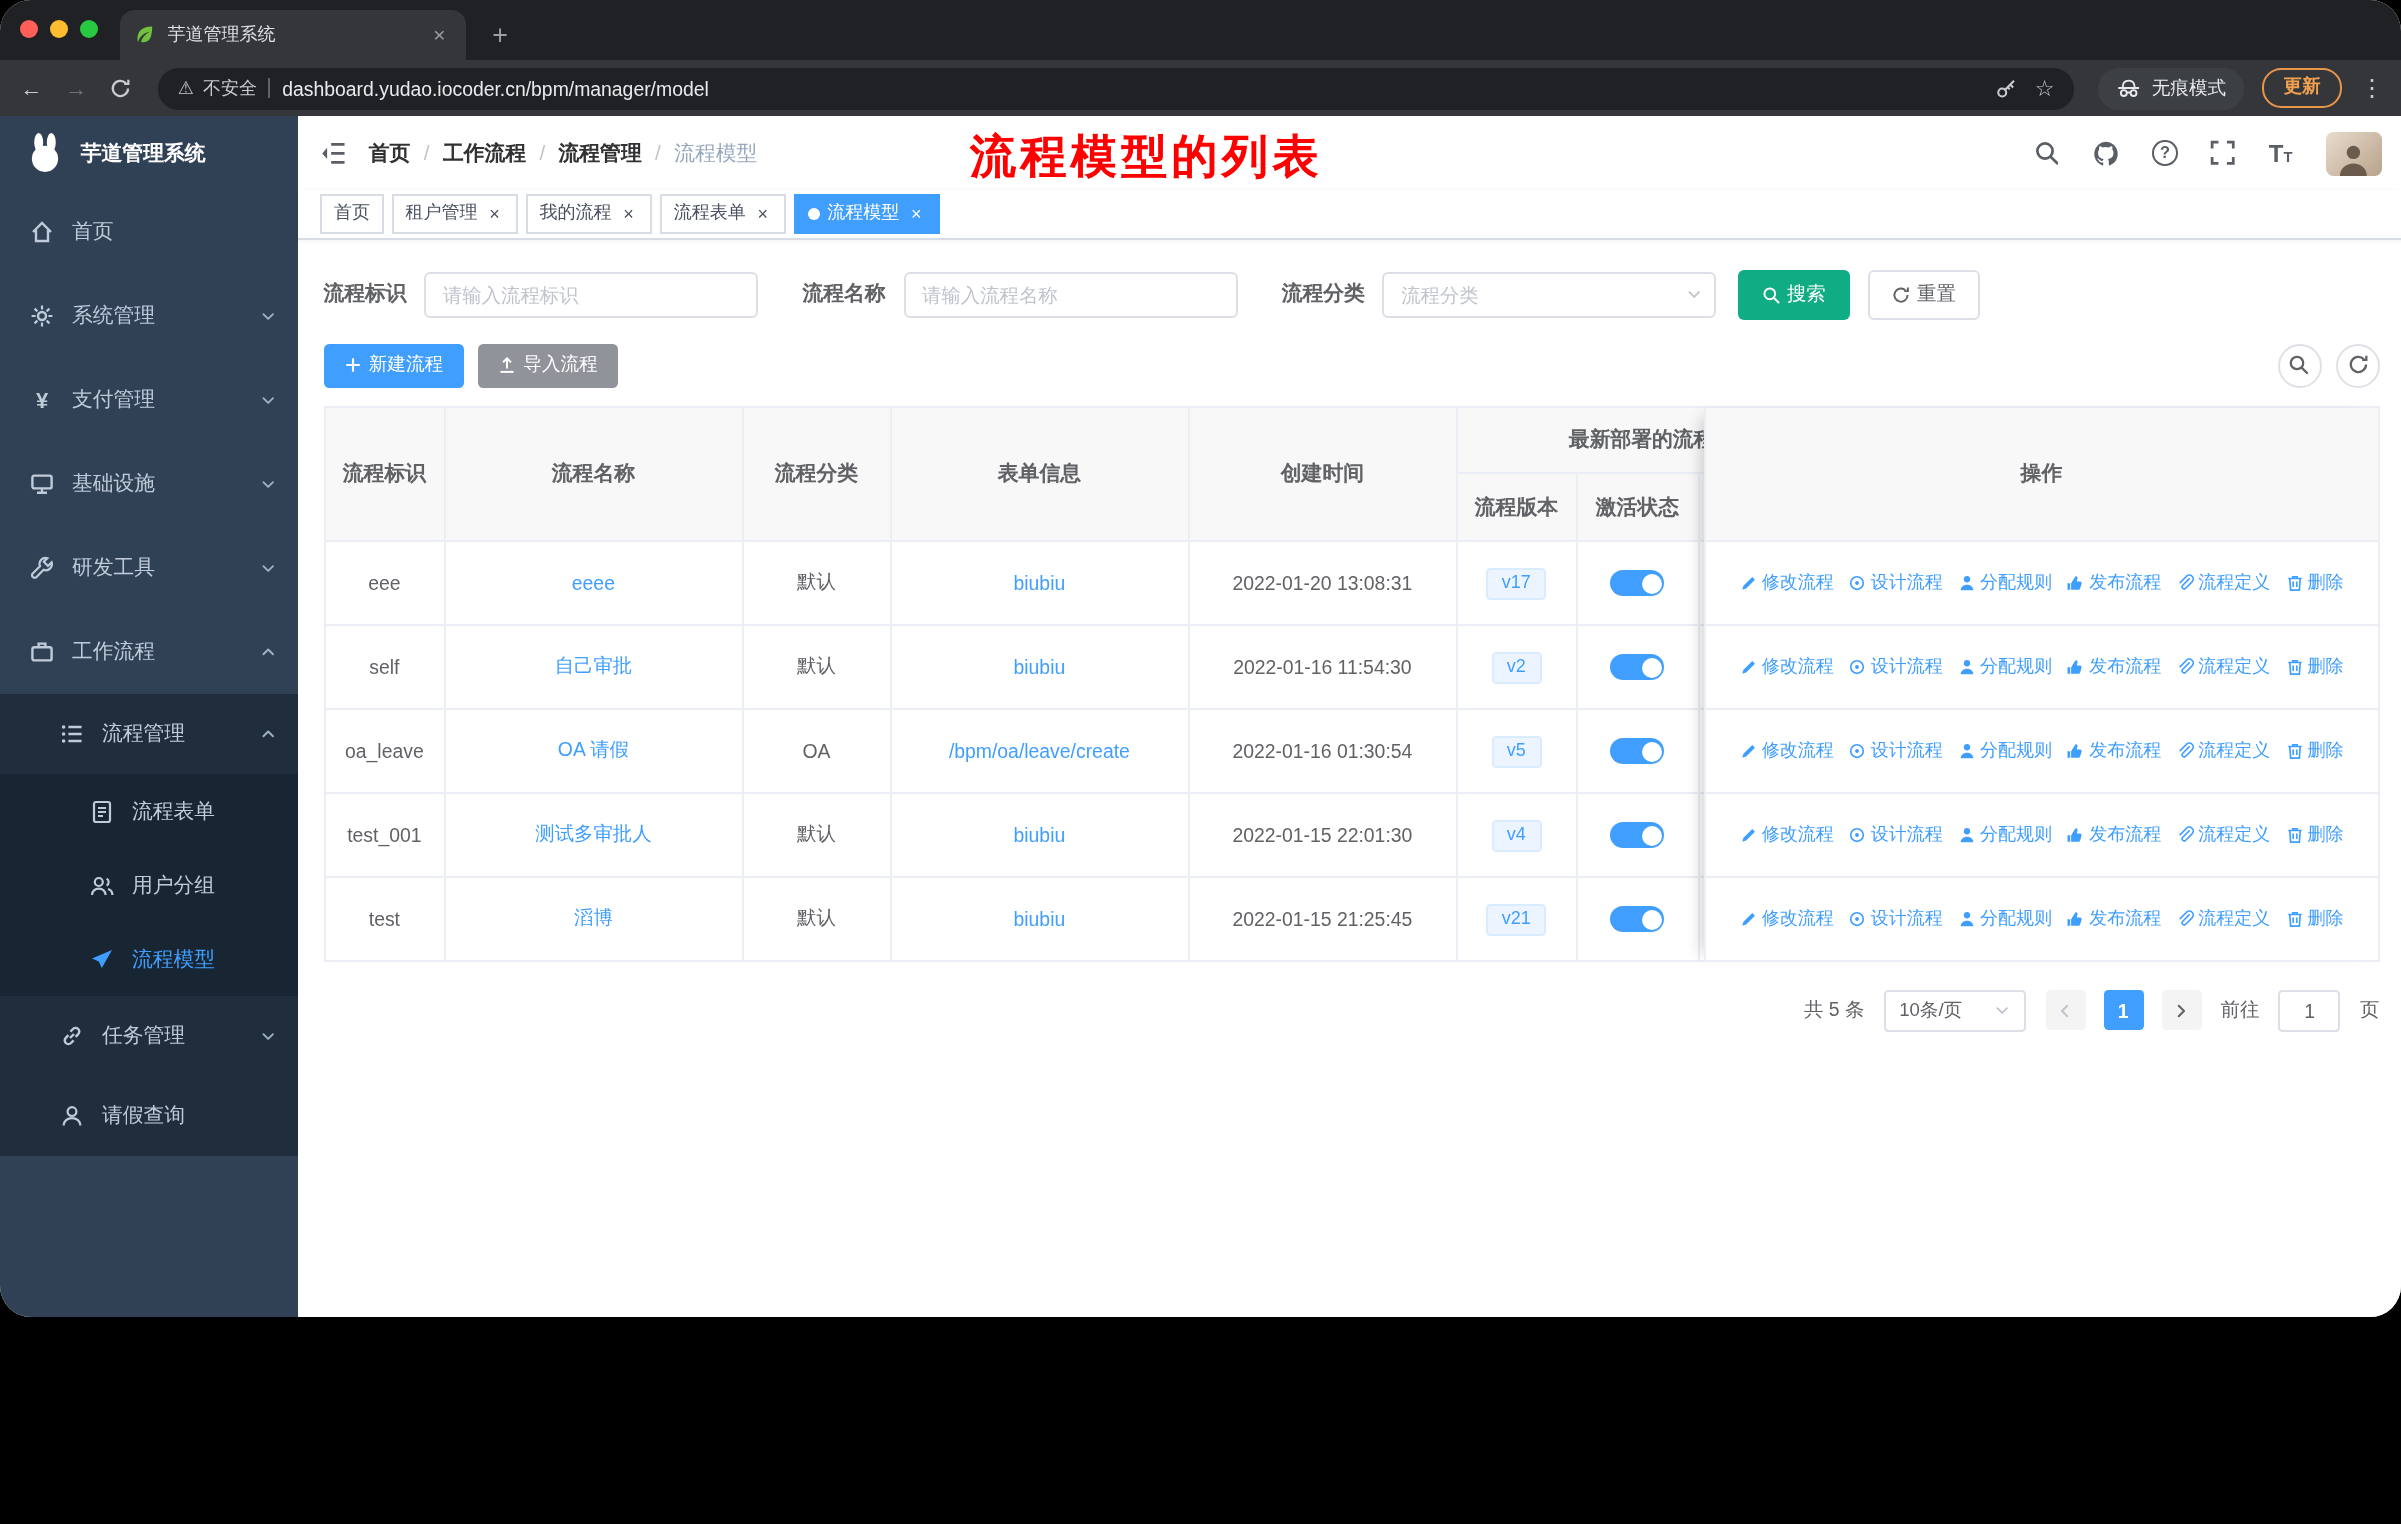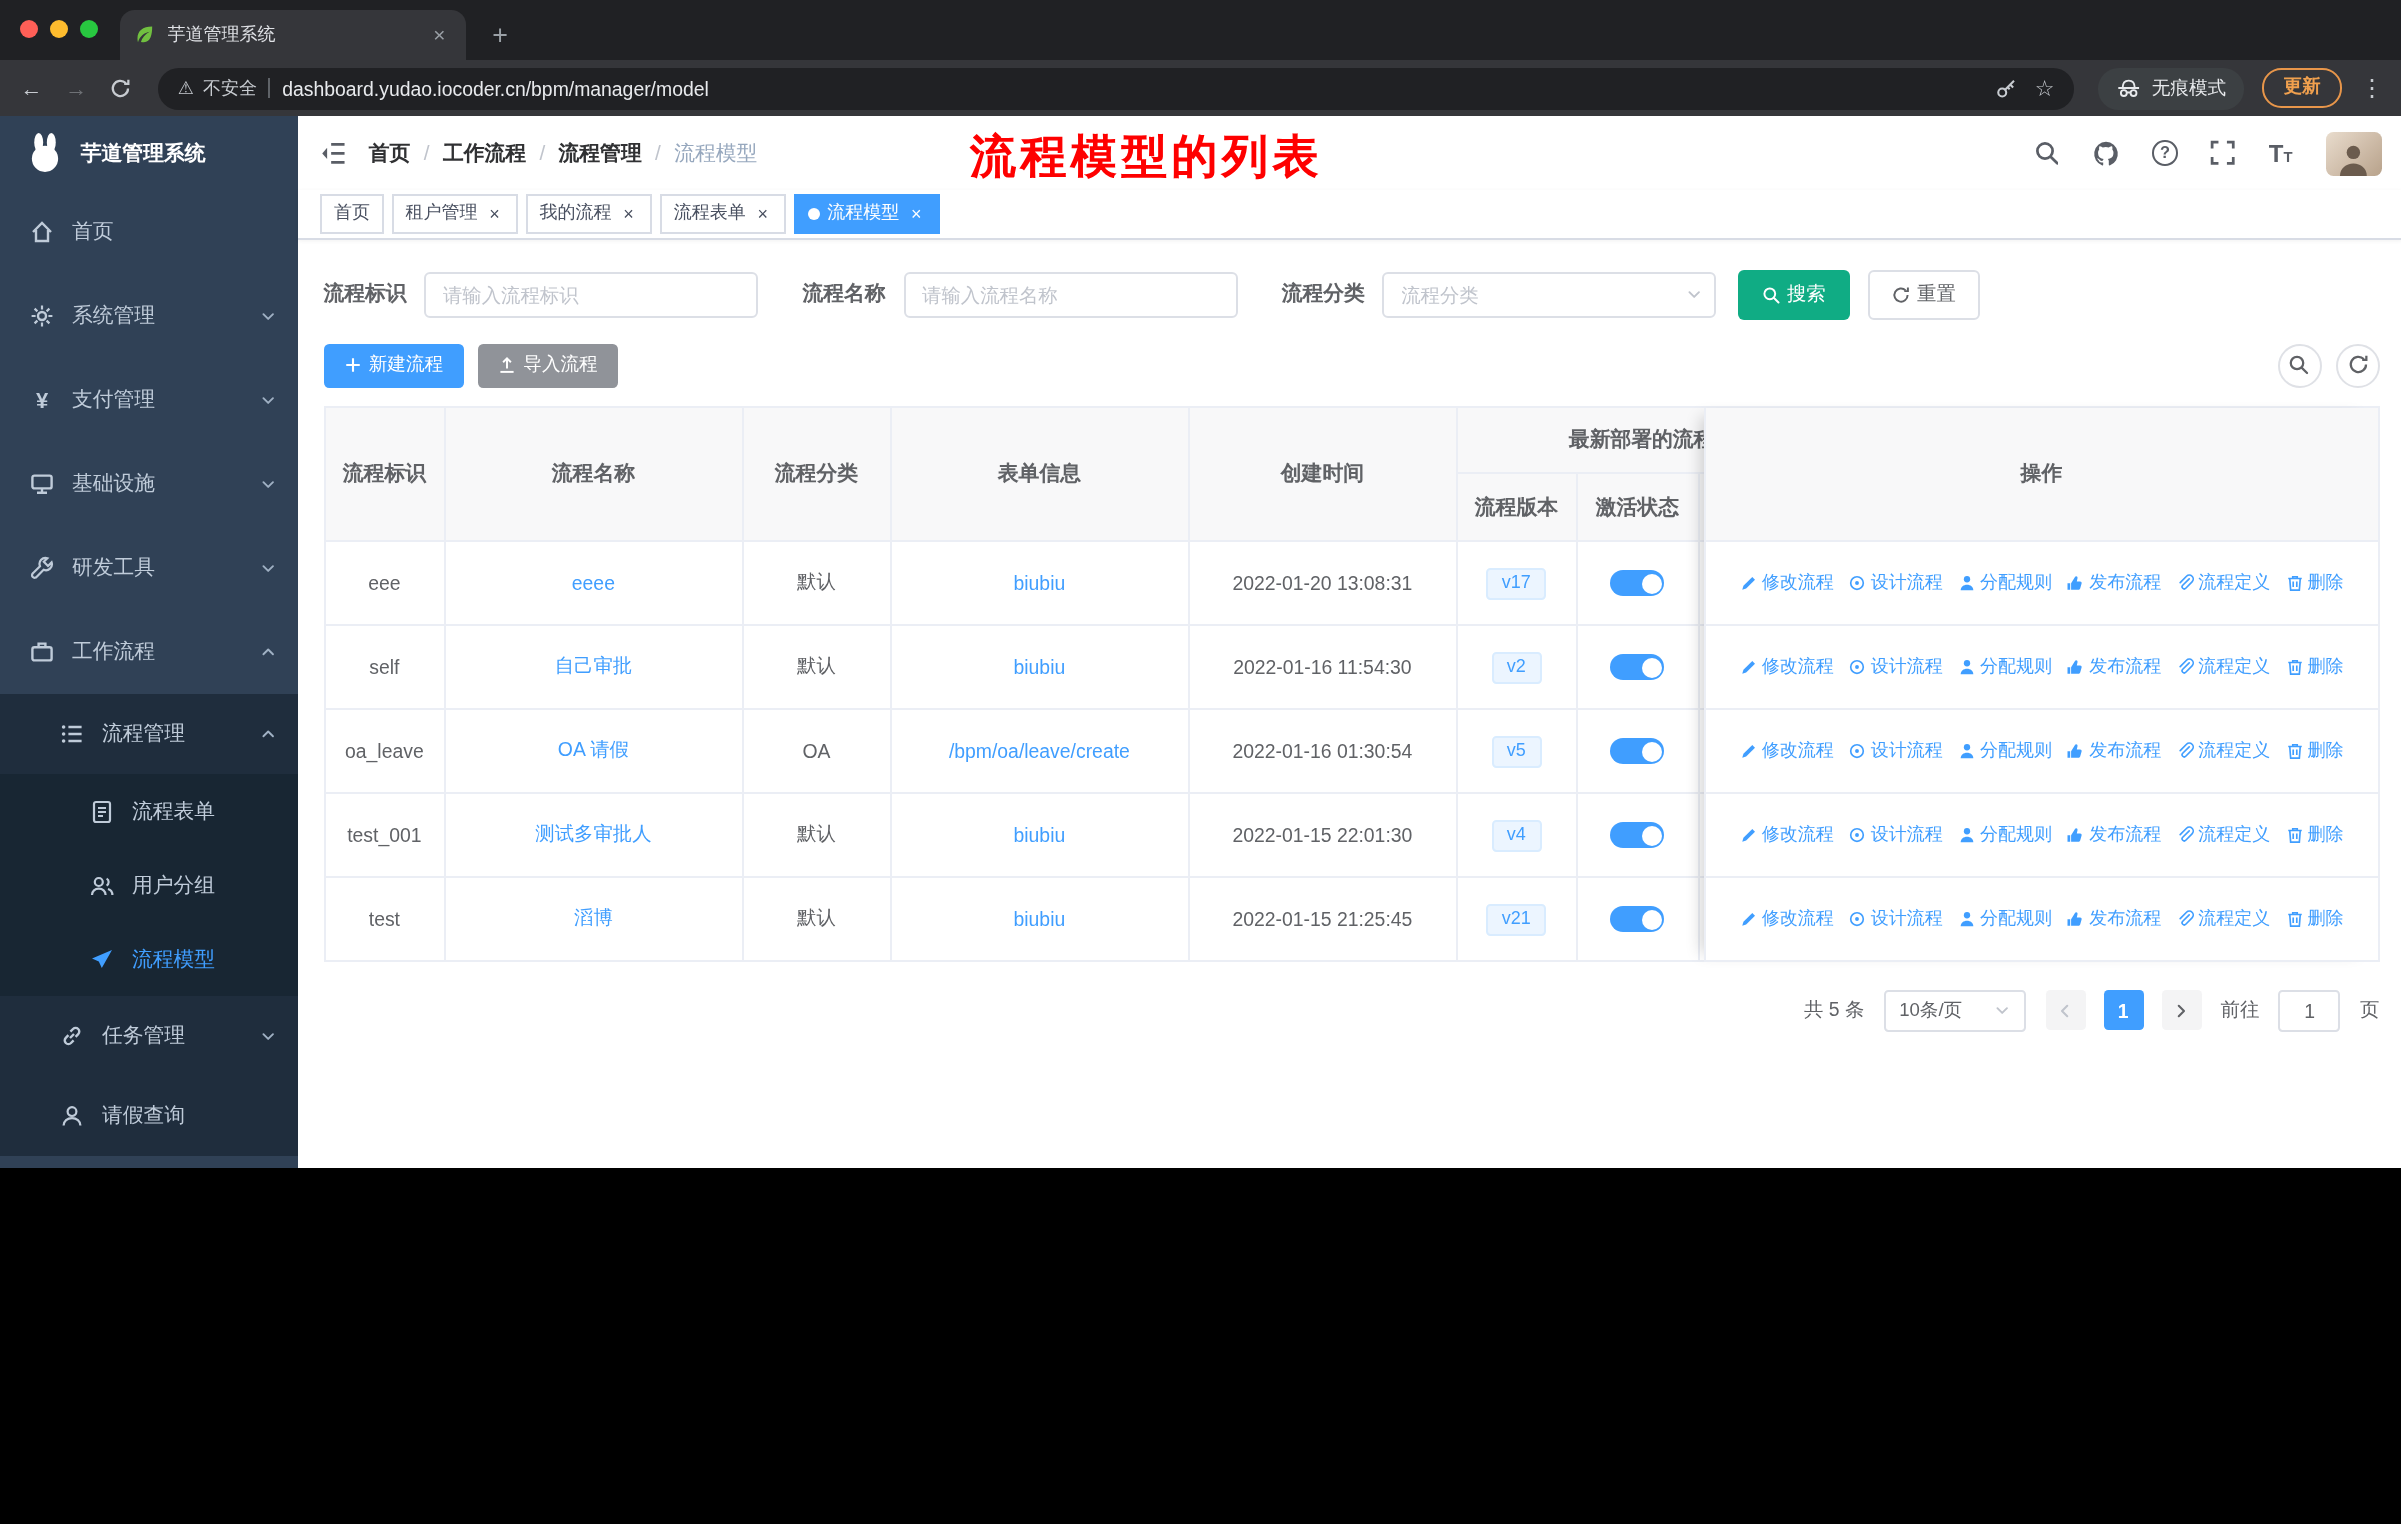--- a/index.html
+++ b/index.html
@@ -1,17 +1,17 @@
 <!DOCTYPE html>
 <html lang="zh" style="font-size:12px"><head>
 <meta charset="utf-8">
 <style>
   * { box-sizing: border-box; margin: 0; padding: 0; }
   html,body { margin:0; padding:0; background:#000; }
-  .stage { width:2401px; height:1168px; overflow:hidden; background:#fff; }
+  .stage { width:2401px; height:1317px; overflow:hidden; background:#fff;border-radius:31px; }
   .vp { width:1201px; height:762px; transform:scale(2); transform-origin:0 0; position:relative;
         font-family:"Liberation Sans","DejaVu Sans",sans-serif; }
 
   svg.ic { display:block; }
   .ic12 { width:9px; height:9px; }
   .ic14 { width:10.4px; height:10.4px; }
   .ic16 { width:12px; height:12px; }
   .rot180 { transform:rotate(180deg); }
   .rotL { transform:rotate(90deg); }
   .rotR { transform:rotate(-90deg); }

